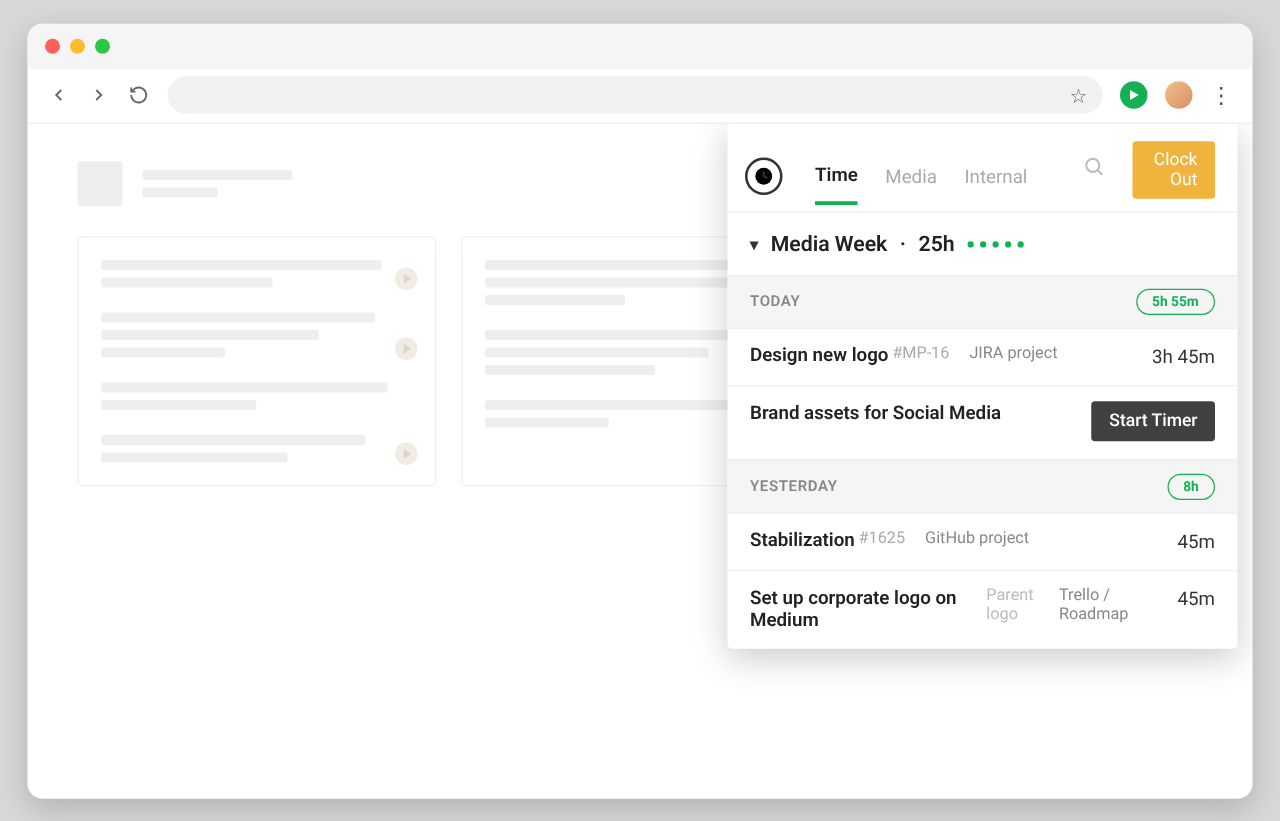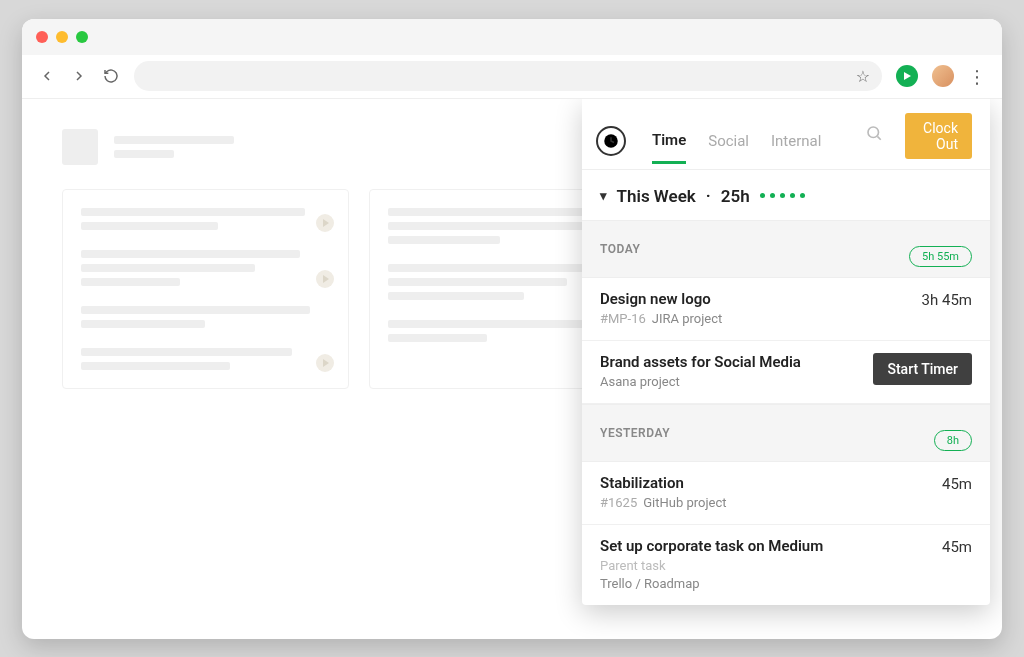--- a/index.html
+++ b/index.html
@@ -39,28 +39,28 @@
   .tab-spacer { flex:1; }
   .search-ic { color:#bbb; cursor:pointer; padding-bottom:12px; }
   .clockout { background:#f0b43c; color:#fff; font-size:14px; border:none; padding:7px 14px; border-radius:3px; cursor:pointer; margin-bottom:10px;text-align:right; }
 
   .week-row { display:flex; align-items:center; gap:10px; padding:16px 18px 14px 18px; font-size:17px; font-weight:600; color:#222; }
   .chev { color:#333; font-size:13px; }
   .week-dots { display:flex; gap:5px; }
   .week-dot { width:5px; height:5px; border-radius:50%; background:#13b054; }
 
   .day-header { background:#f5f5f5; display:flex; align-items:center; justify-content:space-between; padding:10px 18px; font-size:12px; color:#888; font-weight:600; letter-spacing:0.5px; border-top:1px solid #eee; border-bottom:1px solid #eee;}
-  .day-pill { border:1px solid #13b054; color:#13b054; font-size:11px; padding:3px 12px; border-radius:12px; font-weight:400; letter-spacing:0;margin-top:15px;}
+  .day-pill { border:1px solid #13b054; color:#13b054; font-size:11px; padding:3px 12px; border-radius:12px; font-weight:700; letter-spacing:0;}
 
   .entry { padding:12px 18px 14px 18px; border-bottom:1px solid #f0f0f0; display:flex; align-items:flex-start; justify-content:space-between; gap:12px; }
   .entry:last-child { border-bottom:none; }
-  .entry-body { display:flex; flex-direction:column; gap:3px; }
+  .entry-body { display:flex; flex-direction:row; gap:3px; }
   .entry-title { font-size:15px; font-weight:600; color:#222; }
   .entry-meta { font-size:13px; color:#888; }
-  .entry-meta .tag { color:#aaa; margin-right:6px; }
+  .entry-meta .tag { color:#aaa; margin-right:16px; }
   .entry-parent { font-size:13px; color:#bbb; }
   .entry-dur { font-size:15px; color:#333; white-space:nowrap; padding-top:1px;text-align:center; }
   .start-btn { background:#404040; color:#fff; border:none; padding:8px 14px; border-radius:3px; font-size:14px; font-weight:500; cursor:pointer; }
 
   .clock-svg path { stroke:#333; stroke-width:2; fill:none; }
 </style>
 </head>
 <body>
 
 <div class="browser-window">
@@ -176,35 +176,35 @@
     <div class="panel">
 
       <div class="panel-tabs">
         <div class="panel-logo">
           <svg width="18" height="18" viewBox="0 0 24 24" class="clock-svg">
               <circle cx="12" cy="12" r="9"></circle>
               <path d="M12 7v5l4 2"></path>
             </svg>
         </div>
         <div class="tab active">Time</div>
-        <div class="tab">Social</div>
+        <div class="tab">Media</div>
         <div class="tab">Internal</div>
         <div class="tab-spacer"></div>
         <div class="search-ic">
           <svg width="18" height="18" viewBox="0 0 24 24" fill="none" stroke="currentColor" stroke-width="2.2">
               <circle cx="11" cy="11" r="7"></circle>
               <line x1="21" y1="21" x2="16.5" y2="16.5"></line>
             </svg>
         </div>
         <button class="clockout">Clock Out</button>
       </div>
 
       <div class="week-row">
         <span class="chev">▾</span>
-        <span>This Week</span>
+        <span>Media Week</span>
         <span>·</span>
         <span>25h</span>
         <div class="week-dots">
           <div class="week-dot"></div>
             <div class="week-dot"></div>
             <div class="week-dot"></div>
             <div class="week-dot"></div>
             <div class="week-dot"></div>
         </div>
       </div>
@@ -217,39 +217,38 @@
           <div class="entry">
             <div class="entry-body">
               <div class="entry-title">Design new logo</div>
               <div class="entry-meta"><span class="tag">#MP-16</span><span>JIRA project</span></div>
             </div>
             <div class="entry-dur">3h 45m</div>
           </div>
           <div class="entry">
             <div class="entry-body">
               <div class="entry-title">Brand assets for Social Media</div>
-              <div class="entry-meta"><span>Asana project</span></div>
             </div>
             <button class="start-btn">Start Timer</button>
           </div>
           <div class="day-header">
             <span>YESTERDAY</span>
             <span class="day-pill">8h</span>
           </div>
           <div class="entry">
             <div class="entry-body">
               <div class="entry-title">Stabilization</div>
               <div class="entry-meta"><span class="tag">#1625</span><span>GitHub project</span></div>
             </div>
             <div class="entry-dur">45m</div>
           </div>
           <div class="entry">
             <div class="entry-body">
-              <div class="entry-title">Set up corporate task on Medium</div>
-              <div class="entry-parent">Parent task</div>
+              <div class="entry-title">Set up corporate logo on Medium</div>
+              <div class="entry-parent">Parent logo</div>
               <div class="entry-meta"><span>Trello / Roadmap</span></div>
             </div>
             <div class="entry-dur">45m</div>
           </div>
         </div>
 
     </div>
 
   </div>
 </div>

